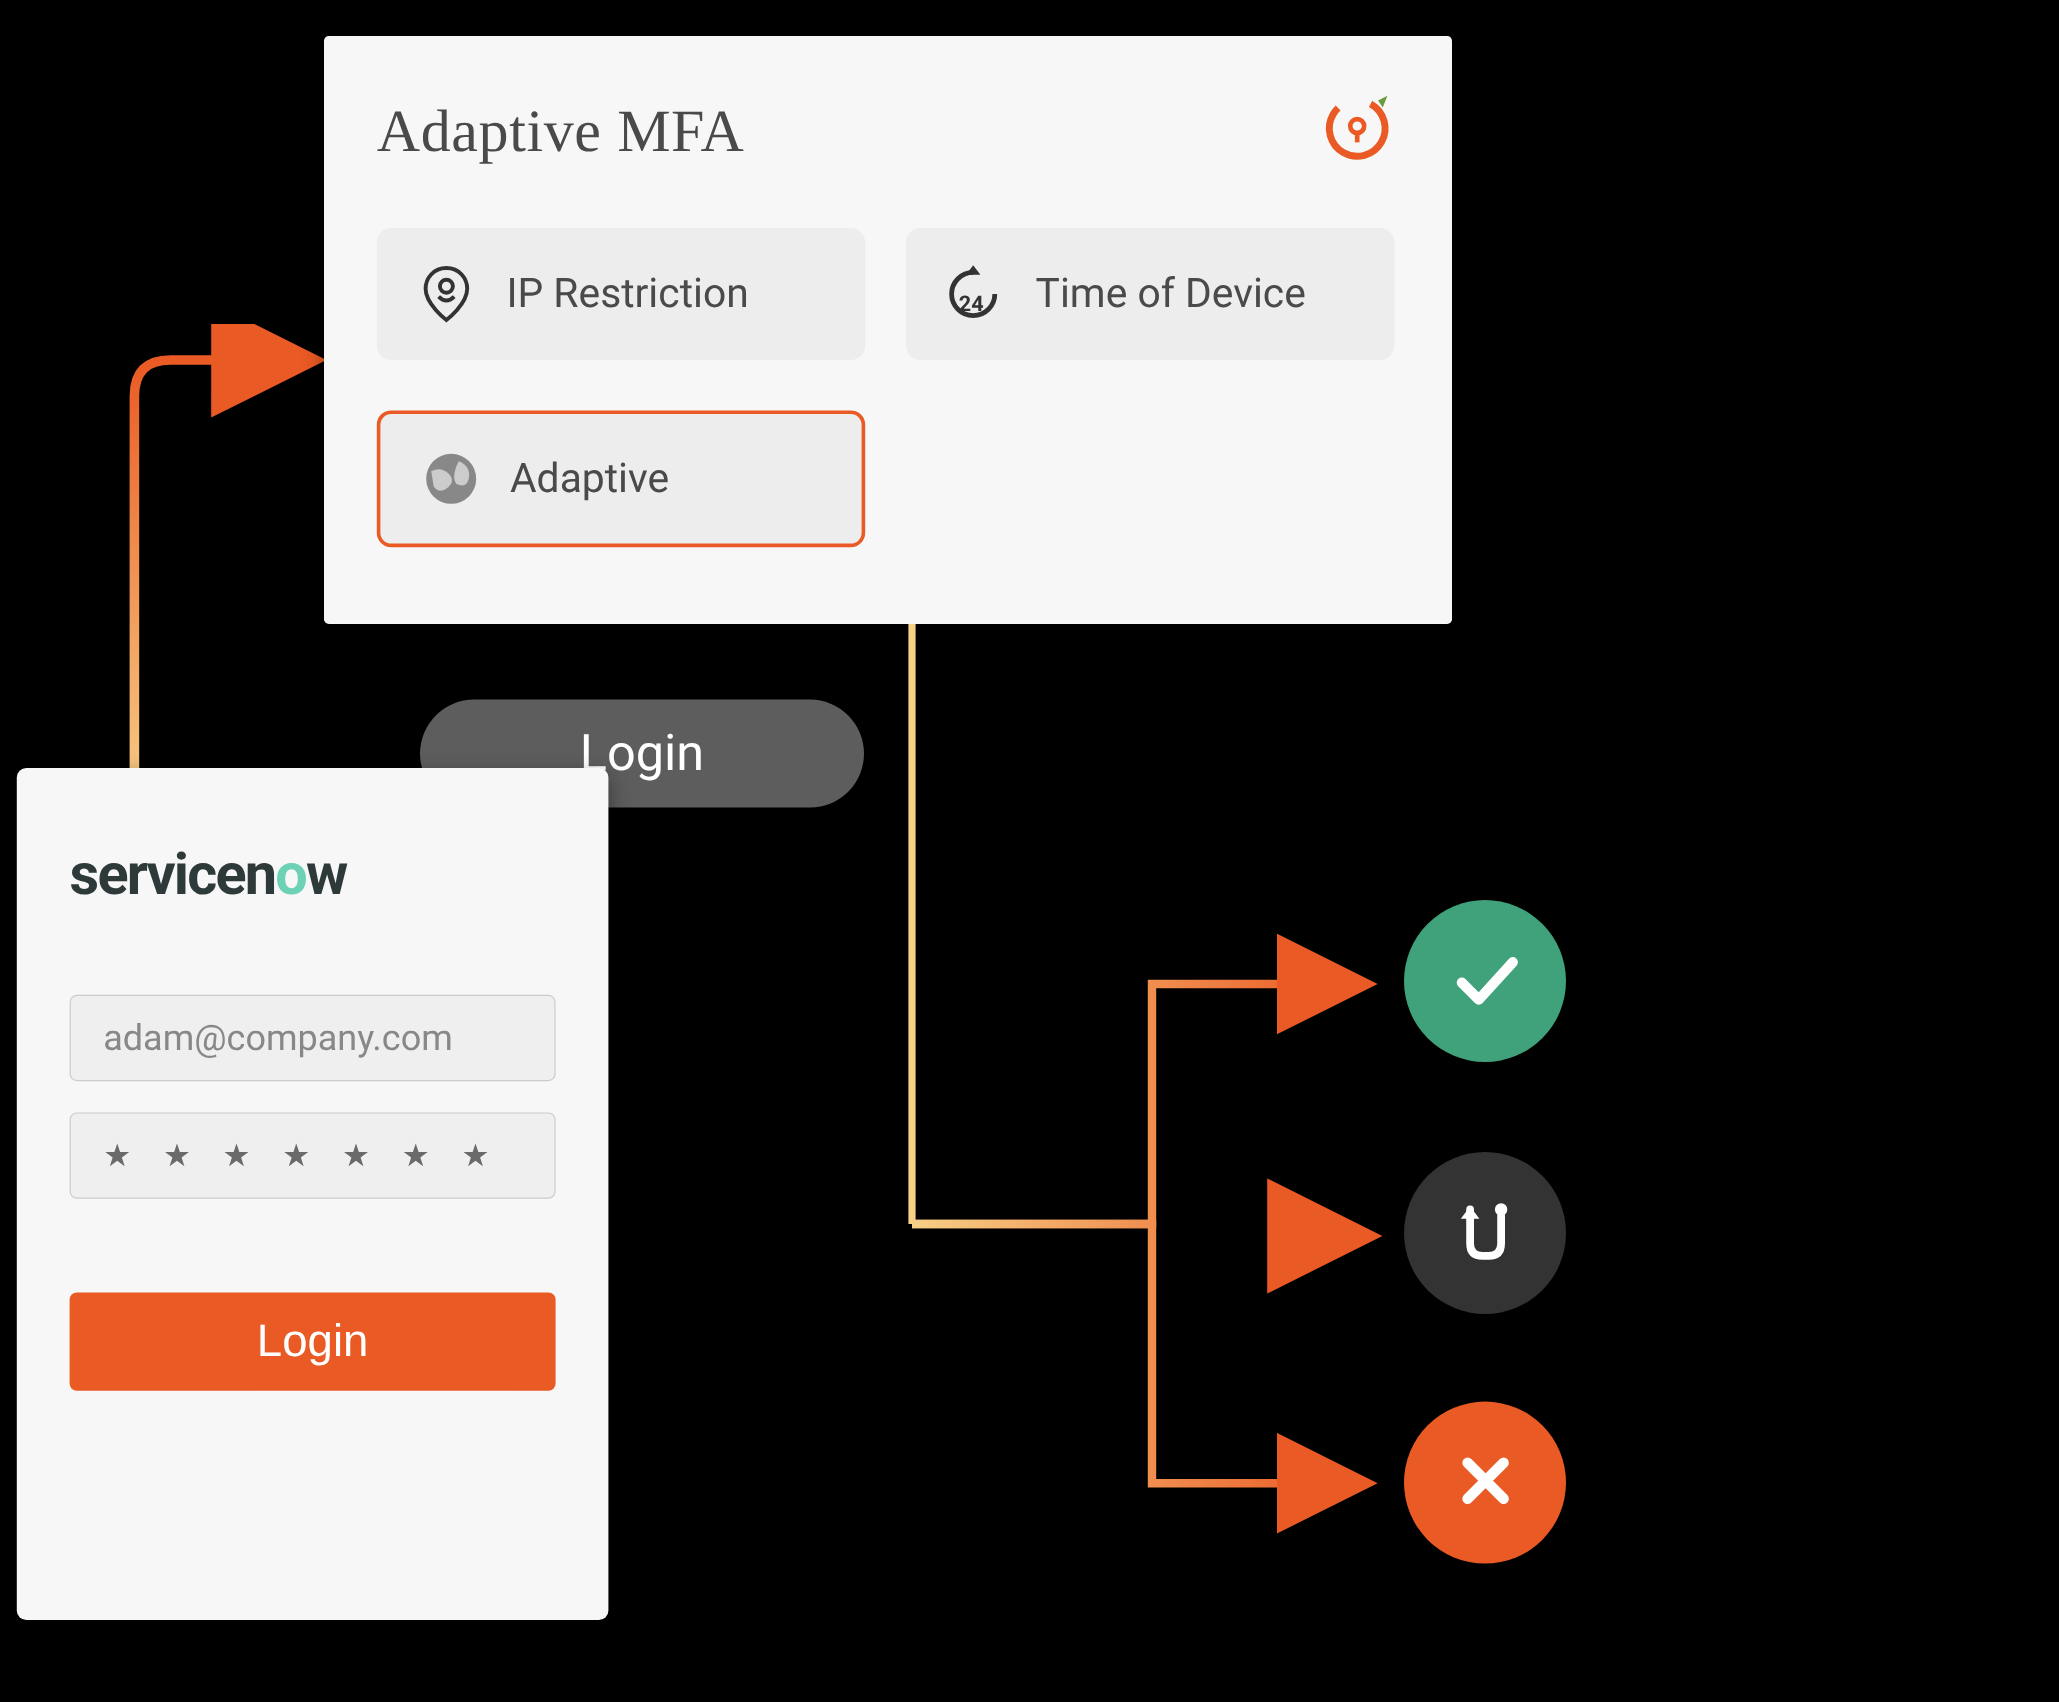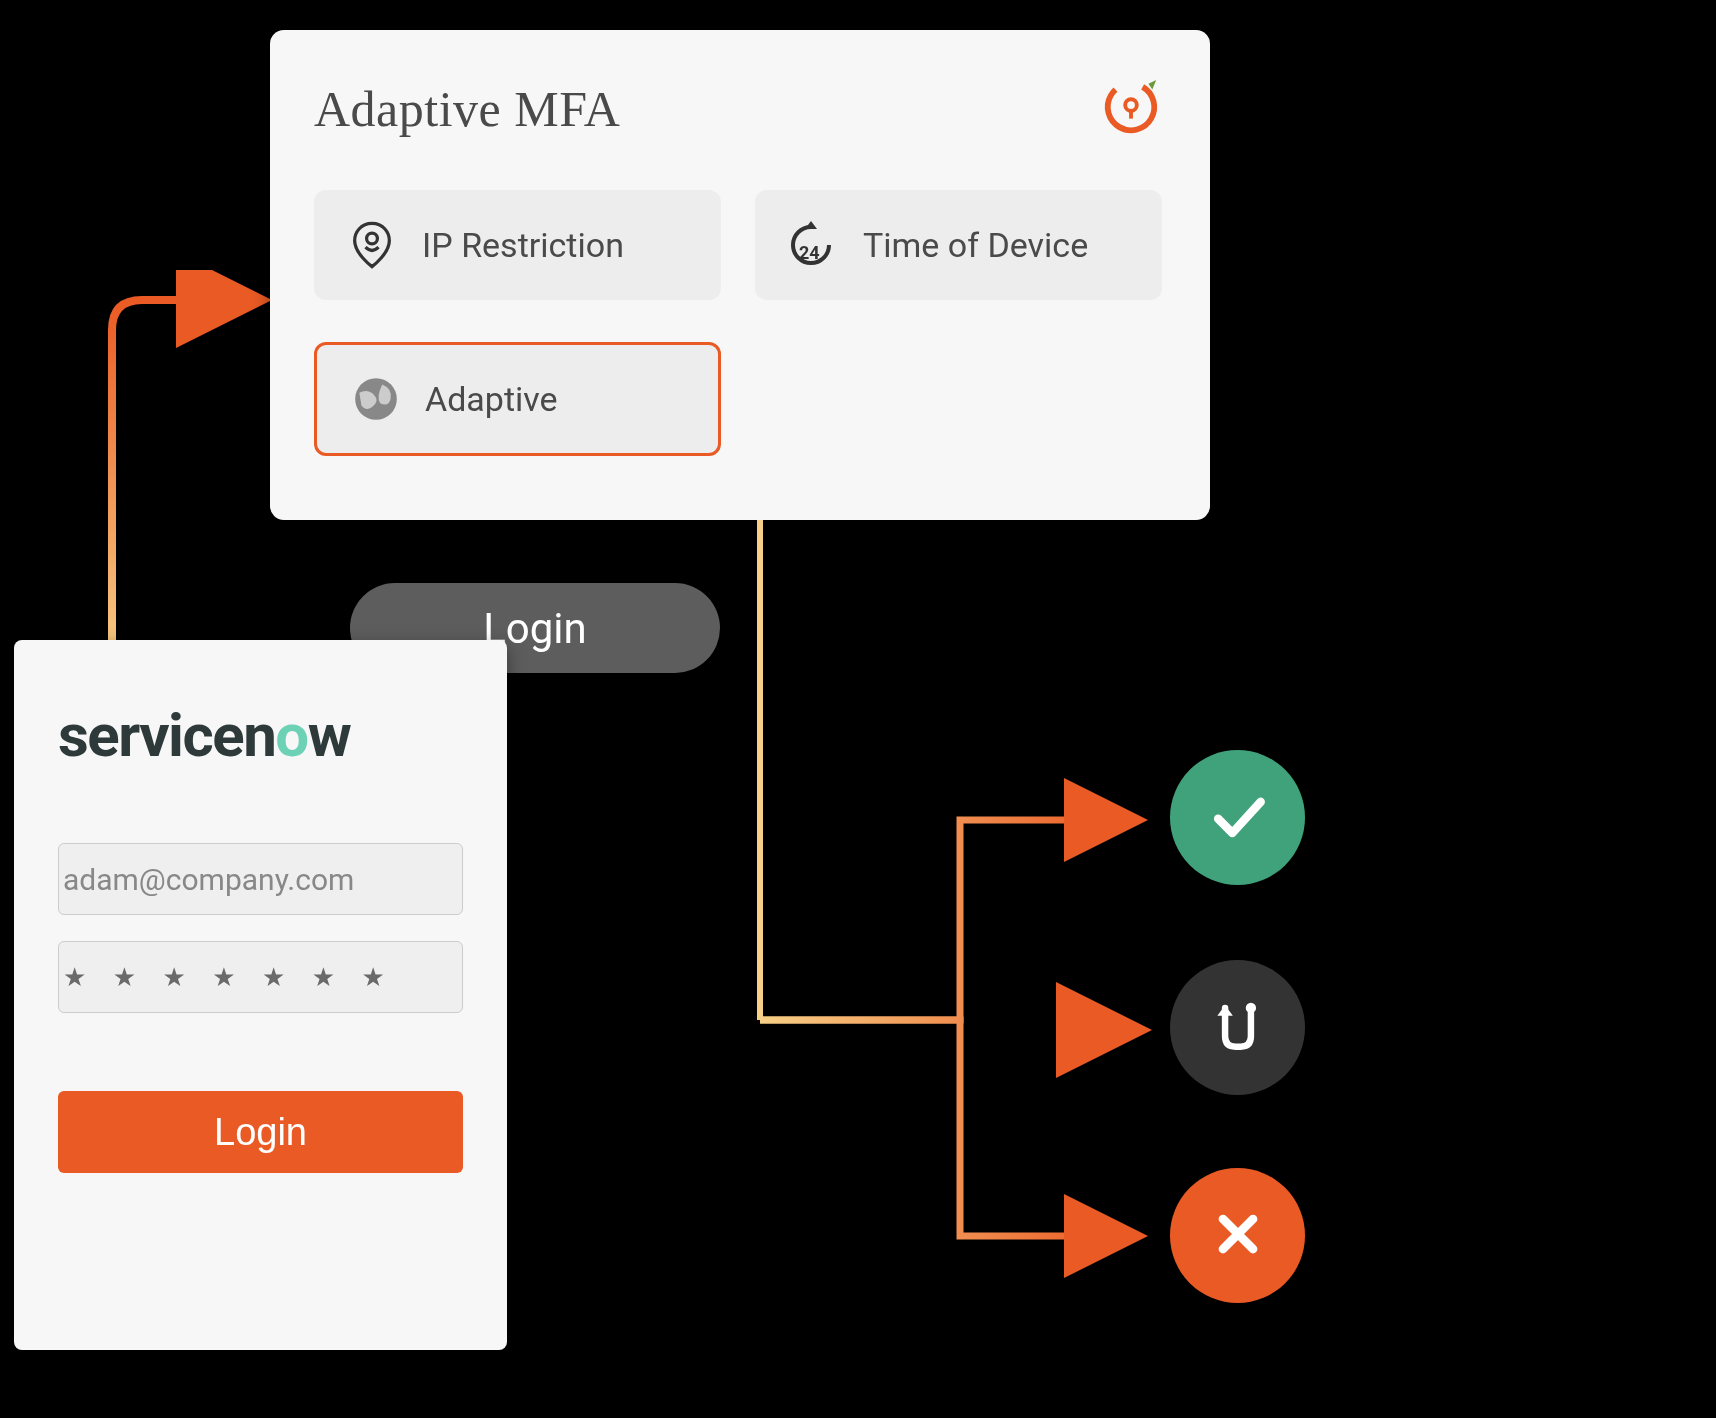--- a/index.html
+++ b/index.html
@@ -13,21 +13,21 @@
   }
 
   
   .mfa-card {
     position: absolute;
     left: 270px;
     top: 30px;
     width: 940px;
     height: 490px;
     background: #f7f7f7;
-    border-radius: 14px;
+    border-radius: 4px;
     box-shadow: 0 6px 18px rgba(0,0,0,0.35);
     padding: 46px 48px 40px 44px;
   }
   .mfa-card-header {
     display: flex;
     justify-content: space-between;
     align-items: center;
     margin-bottom: 48px;
   }
   .mfa-title {
@@ -97,38 +97,38 @@
     width: 493px;
     height: 710px;
     background: #f7f7f7;
     border-radius: 8px;
     box-shadow: 0 6px 18px rgba(0,0,0,0.4);
     padding: 60px 44px 44px 44px;
     display: flex;
     flex-direction: column;
   }
   .login-logo {
-    font-size: 60px;
+    font-size: 48px;
     font-weight: 700;
     color: #2e3a3a;
     letter-spacing: -1.5px;
     margin-bottom: 72px;
   }
   .login-logo .o {
     color: #6dd1b6;
     display: inline-block;
     position: relative;
   }
   .login-input {
     width: 100%;
     height: 72px;
     background: #efefef;
     border: 1px solid #ccc;
     border-radius: 6px;
-    padding: 0 4px;
+    padding: 0 27px;
     font-size: 30px;
     color: #888;
     margin-bottom: 26px;
     display: flex;
     align-items: center;
   }
   .password-dots {
     font-size: 26px;
     letter-spacing: 10px;
     color: #6a6a6a;

